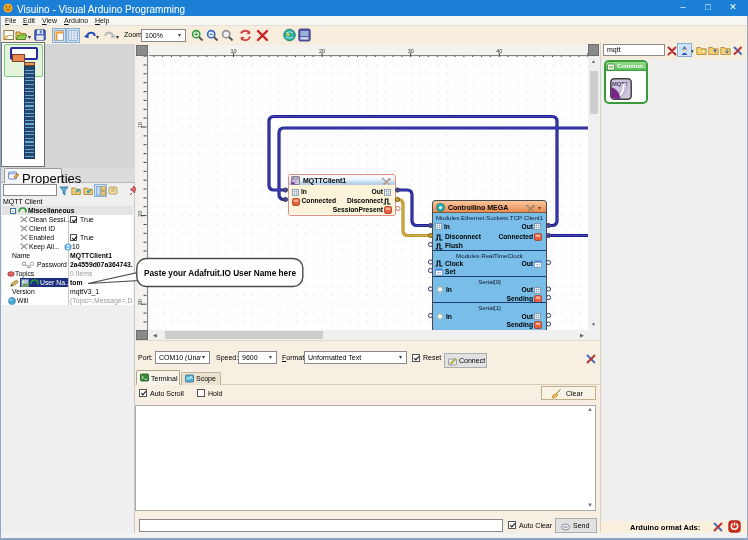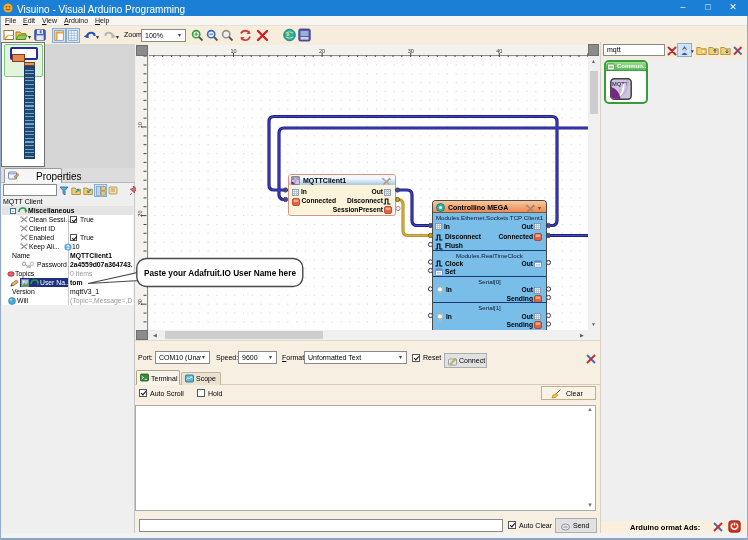--- a/index.html
+++ b/index.html
@@ -178,21 +178,21 @@
 
 <div class="abs" id="propsarea">
 
   <div class="abs" style="left:0px;top:168px;width:135px;height:15px;background:#dcdcdc;border-bottom:1px solid #b8b8b8;"></div>
   <div class="abs" style="left:4px;top:168px;width:58px;height:15px;background:#f6f6f6;border:1px solid #9a9a9a;border-bottom:none;border-radius:2px 2px 0 0;"></div>
   <svg class="abs" style="left:8px;top:170px;" width="11" height="11" viewBox="0 0 11 11">
       <rect x="0.6" y="2" width="8" height="7" rx="1" fill="#f8f8ff" stroke="#5a7ac0" stroke-width="0.9"></rect>
       <path d="M0.6 3.8 h8" stroke="#5a7ac0" stroke-width="0.8"></path>
       <path d="M6 6.5 l4 -3 l0.5 2 l-3.5 3 z" fill="#e8a040" stroke="#a06010" stroke-width="0.5"></path>
     </svg>
-  <div class="abs" style="left:36px;top:171px;font-size:10px;color:#000;">Properties</div>
+  <div class="abs" style="left:22px;top:171px;font-size:13px;color:#000;">Properties</div>
 
   <div class="abs" style="left:3px;top:184px;width:54px;height:12px;background:#fff;border:1px solid #8a8a8a;"></div>
   <svg class="abs" style="left:59px;top:186px;" width="11" height="10" viewBox="0 0 11 10">
       <path d="M1 1 h8 l-3 3.6 v4.4 l-2 -1.5 v-2.9 z" fill="#58b0d8" stroke="#2a6a9a" stroke-width="0.8"></path>
     </svg>
   <svg class="abs" style="left:71px;top:186px;" width="11" height="10" viewBox="0 0 11 10">
       <path d="M0.8 8.5 V2 h3.4 l0.8 1.2 h4.4 V8.5 z" fill="#f0cc78" stroke="#a07820" stroke-width="0.7"></path>
       <path d="M4.5 6.5 L8 3.5 M8 3.5 l-2 0 m2 0 l0 2" stroke="#2898b8" stroke-width="1.1" fill="none"></path>
     </svg>
   <svg class="abs" style="left:83px;top:186px;" width="11" height="10" viewBox="0 0 11 10">

